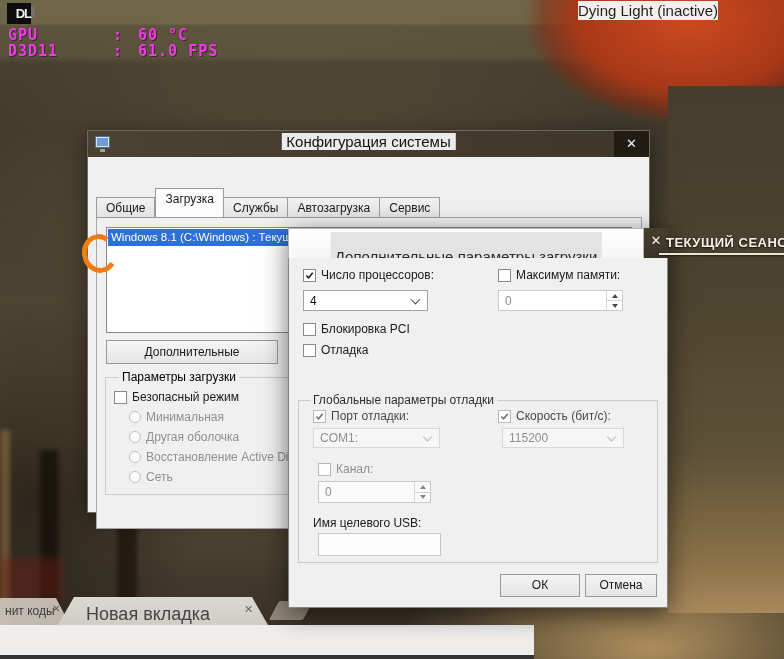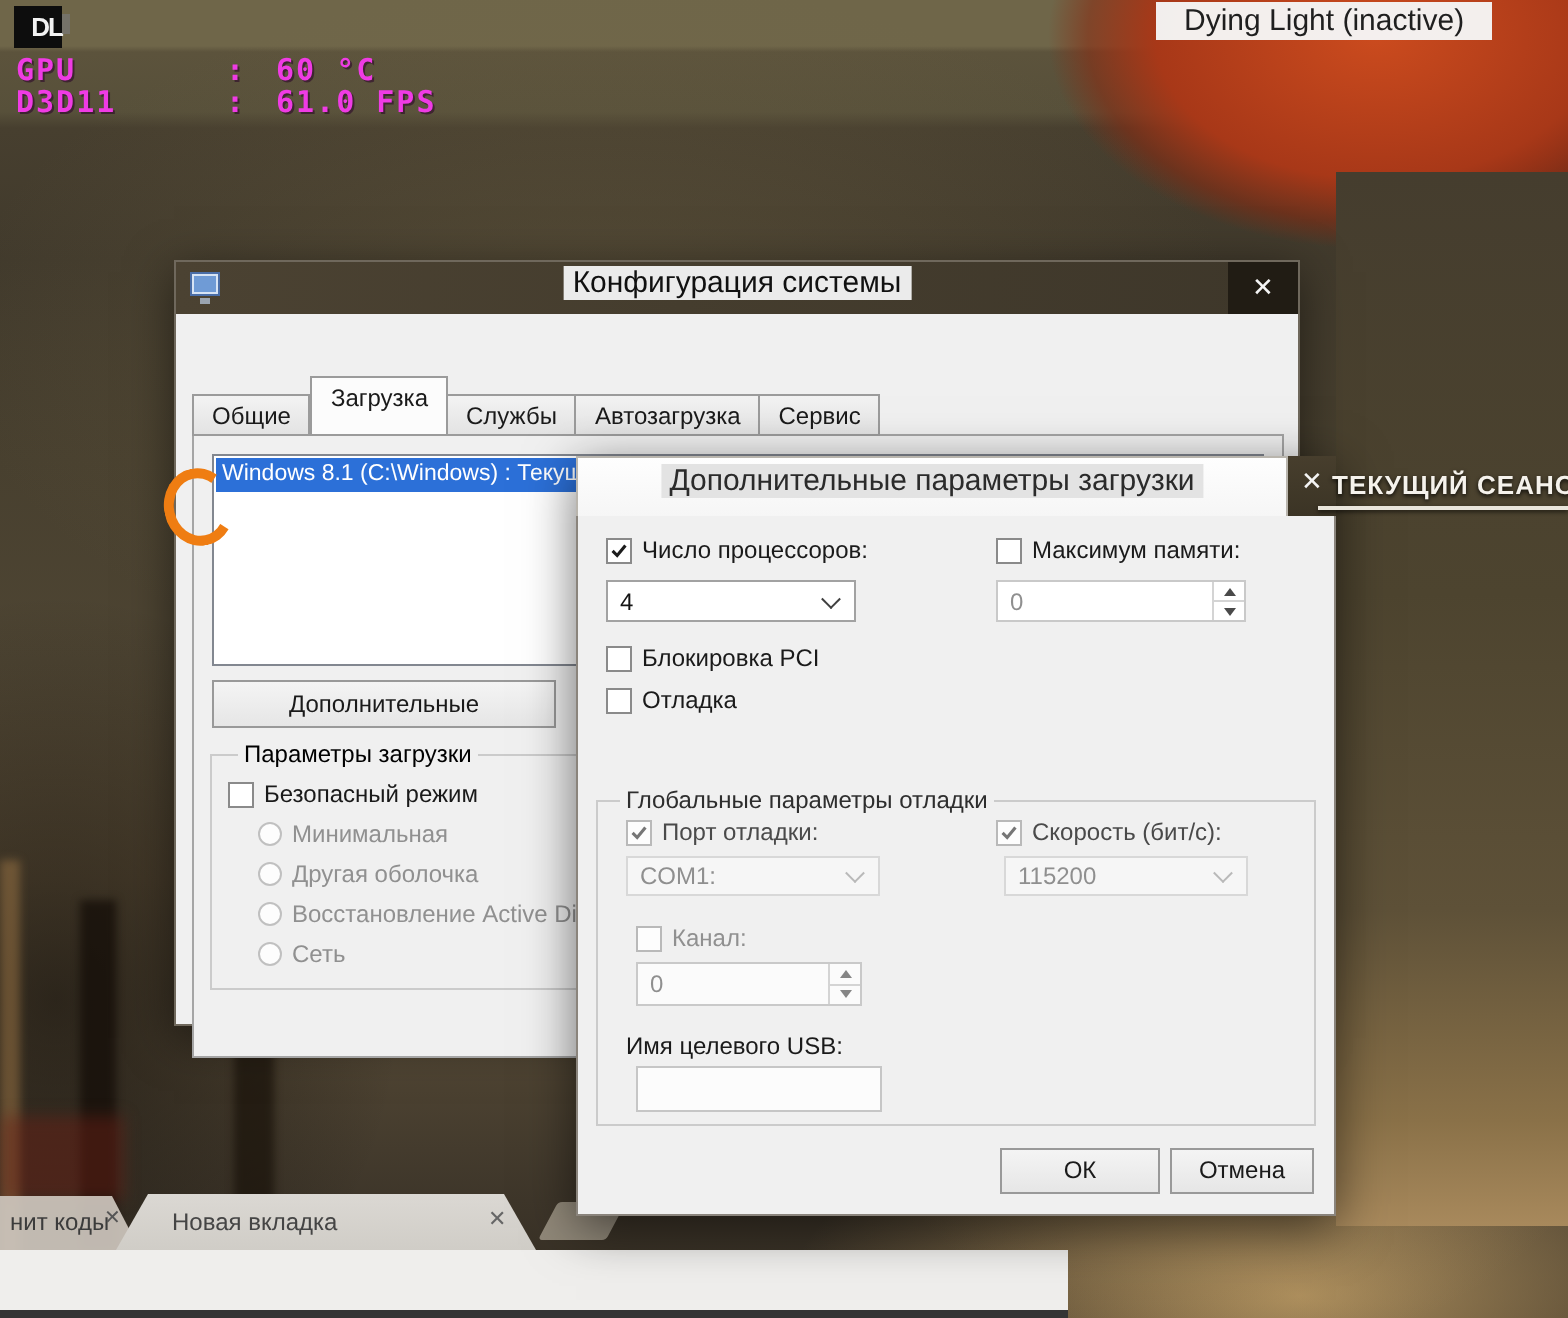--- a/index.html
+++ b/index.html
@@ -28,21 +28,21 @@
   .dl-logo{position:absolute;left:7px;top:3px;width:24px;height:21px;background:#0d0d0d;z-index:50;
     color:#f2f2f2;font-weight:bold;font-size:13px;line-height:21px;text-align:right;letter-spacing:-1px;}
   .dl-logo::after{content:"";position:absolute;right:-4px;top:4px;width:4px;height:10px;background:#777;opacity:.7;}
   .osd{position:absolute;z-index:50;font-family:"DejaVu Sans Mono",monospace;font-weight:bold;
     font-size:15px;color:#ef3be4;letter-spacing:1px;text-shadow:1px 1px 0 rgba(40,0,40,.55);}
   .osd .col-label{position:absolute;left:8px;}
   .osd .col-colon{position:absolute;left:113px;}
   .osd .col-value{position:absolute;left:138px;white-space:nowrap;}
   .osd.r1{top:26px;} .osd.r2{top:42px;}
   .caption-label{position:absolute;left:578px;top:1px;z-index:50;background:rgba(245,245,245,.97);
-    color:#1f1f1f;font-size:15px;padding:1px 14px;white-space:nowrap;}
+    color:#1f1f1f;font-size:15px;padding:1px 0;white-space:nowrap;}
   .session-label{position:absolute;left:666px;top:235px;z-index:50;color:#f5f2ec;font-size:13px;
     font-weight:bold;letter-spacing:.5px;white-space:nowrap;text-shadow:0 1px 2px rgba(0,0,0,.85);}
   .session-underline{position:absolute;left:659px;top:253px;width:125px;height:2px;z-index:50;
     background:#e9e5db;box-shadow:0 1px 2px rgba(0,0,0,.6);}
   .orange-arc{position:absolute;left:82px;top:234px;width:25px;height:29px;z-index:15;
     border:5px solid #ef7d12;border-right-color:transparent;border-radius:50%;transform:rotate(-12deg);}
   
   .cb{position:absolute;width:13px;height:13px;background:#fff;border:1px solid #8a8a8a;box-sizing:border-box;}
   .cb svg{display:none;position:absolute;left:0;top:-1px;width:11px;height:12px;}
   .cb.checked svg{display:block;}
@@ -97,37 +97,37 @@
   .bootlist{position:absolute;left:18px;top:70px;width:526px;height:106px;background:#fff;
     border:1px solid #828790;box-sizing:border-box;}
   .bootrow{position:absolute;left:1px;right:1px;top:1px;height:17px;background:#2c70d8;color:#fff;
     font-size:11.5px;line-height:17px;padding-left:3px;white-space:nowrap;overflow:hidden;}
   
   .dlg2{position:absolute;left:288px;top:228px;width:380px;height:380px;z-index:20;
     box-shadow:0 6px 24px rgba(0,0,0,.55);}
   .dlg2 .titlebar{position:absolute;left:0;top:0;width:356px;height:30px;
     background:linear-gradient(#fefefe,#f6f6f6);border:1px solid #b9b5ad;border-bottom:none;box-sizing:border-box;}
   .dlg2 .title{position:absolute;left:178px;transform:translateX(-50%);top:4px;background:#e3e3e3;
-    color:#2b2b2b;font-size:15px;padding:0 4px;white-space:nowrap;}
+    color:#2b2b2b;font-size:15px;padding:16px 4px;white-space:nowrap;}
   .dlg2 .corner{position:absolute;left:356px;top:0;width:24px;height:30px;
     background:linear-gradient(#473e2d,#3b3425);}
   .close-btn2{position:absolute;left:0;top:0;width:24px;height:26px;color:#f4f4f4;font-size:13px;
     line-height:26px;text-align:center;}
   .dlg2 .content{position:absolute;left:0;top:30px;width:380px;height:350px;background:#f0f0f0;
     border:1px solid #8a847c;border-top:none;box-sizing:border-box;}
   
   .browser{position:absolute;left:0;top:0;width:784px;height:659px;z-index:5;}
   .btab1{position:absolute;left:0;top:598px;width:70px;height:27px;background:rgba(206,199,190,.92);
     clip-path:polygon(0 0,56px 0,70px 100%,0 100%);}
   .btab1 .t{position:absolute;left:5px;top:6px;font-size:12px;color:#3c3c3c;white-space:nowrap;}
   .btab1 .x{position:absolute;left:52px;top:5px;font-size:10px;color:#555;}
   .btab2{position:absolute;left:58px;top:597px;width:210px;height:28px;
     background:linear-gradient(#dbd8d3,#d0cdc7);
     clip-path:polygon(16px 0,194px 0,210px 100%,0 100%);}
-  .btab2 .t{position:absolute;left:28px;top:7px;font-size:12px;color:#454545;white-space:nowrap;}
+  .btab2 .t{position:absolute;left:28px;top:7px;font-size:18px;color:#454545;white-space:nowrap;}
   .btab2 .x{position:absolute;left:186px;top:6px;font-size:11px;color:#666;}
   .newtab-btn{position:absolute;left:274px;top:601px;width:34px;height:19px;
     background:rgba(215,205,188,.55);transform:skewX(-28deg);border-radius:2px;}
   .toolbar{position:absolute;left:0;top:625px;width:534px;height:30px;background:#efeeec;}
   .bottom-strip{position:absolute;left:0;top:655px;width:534px;height:4px;background:#343434;}
 </style>
 </head>
 <body>
 
 <div id="stage">

